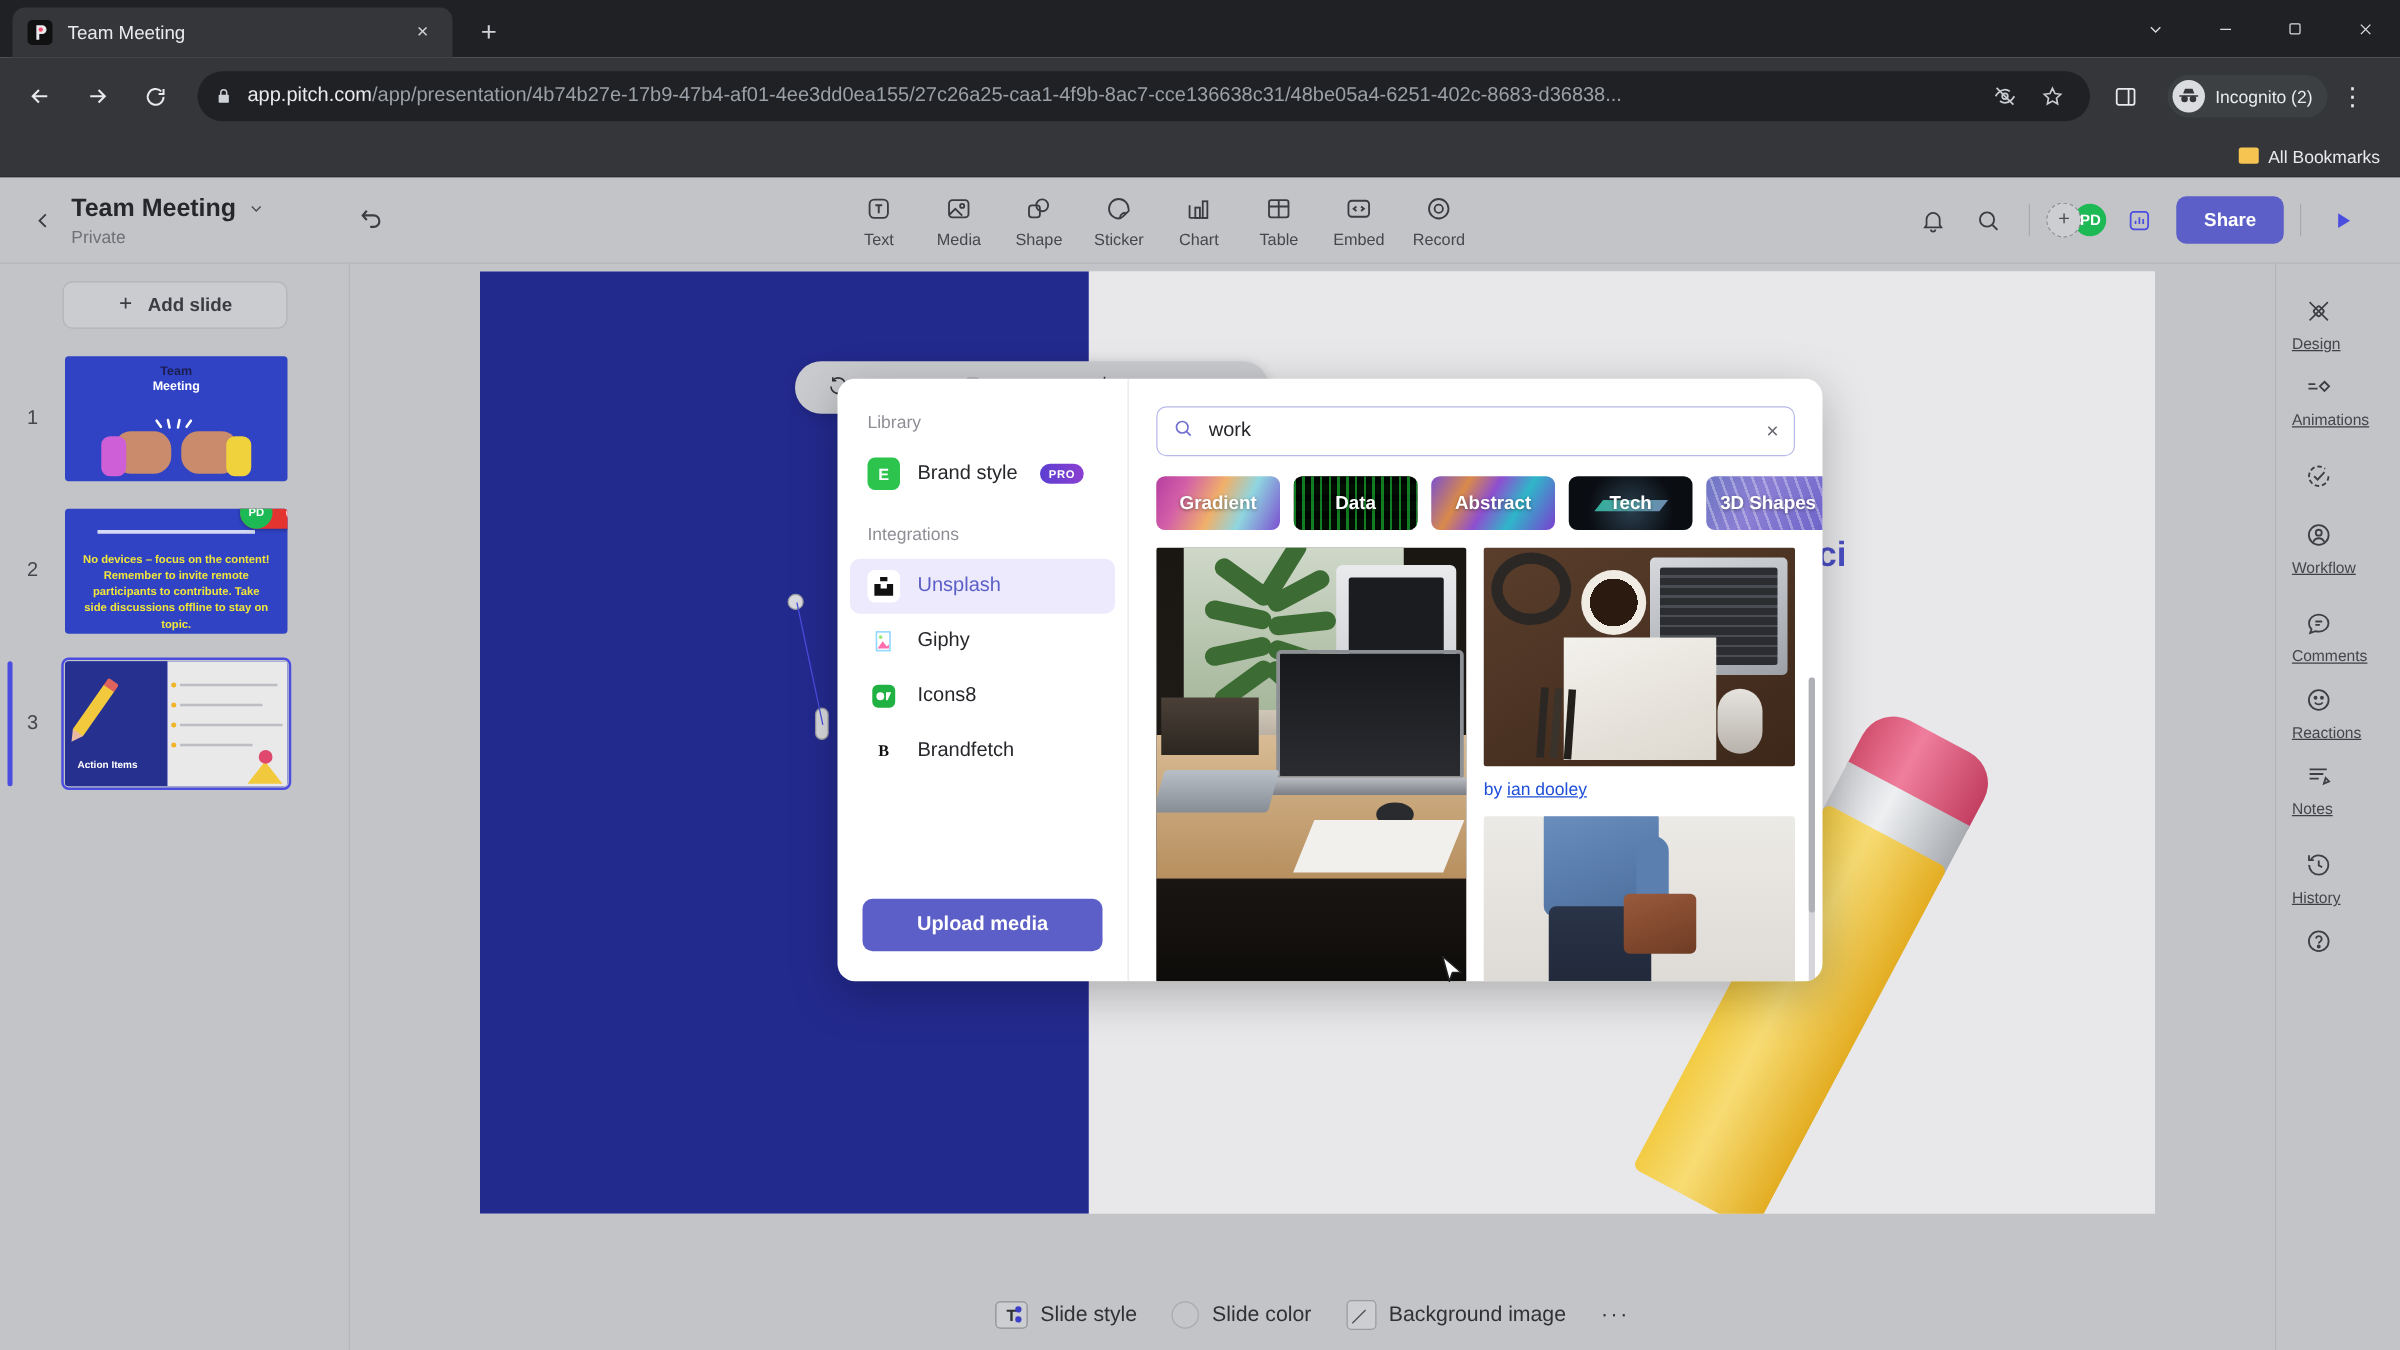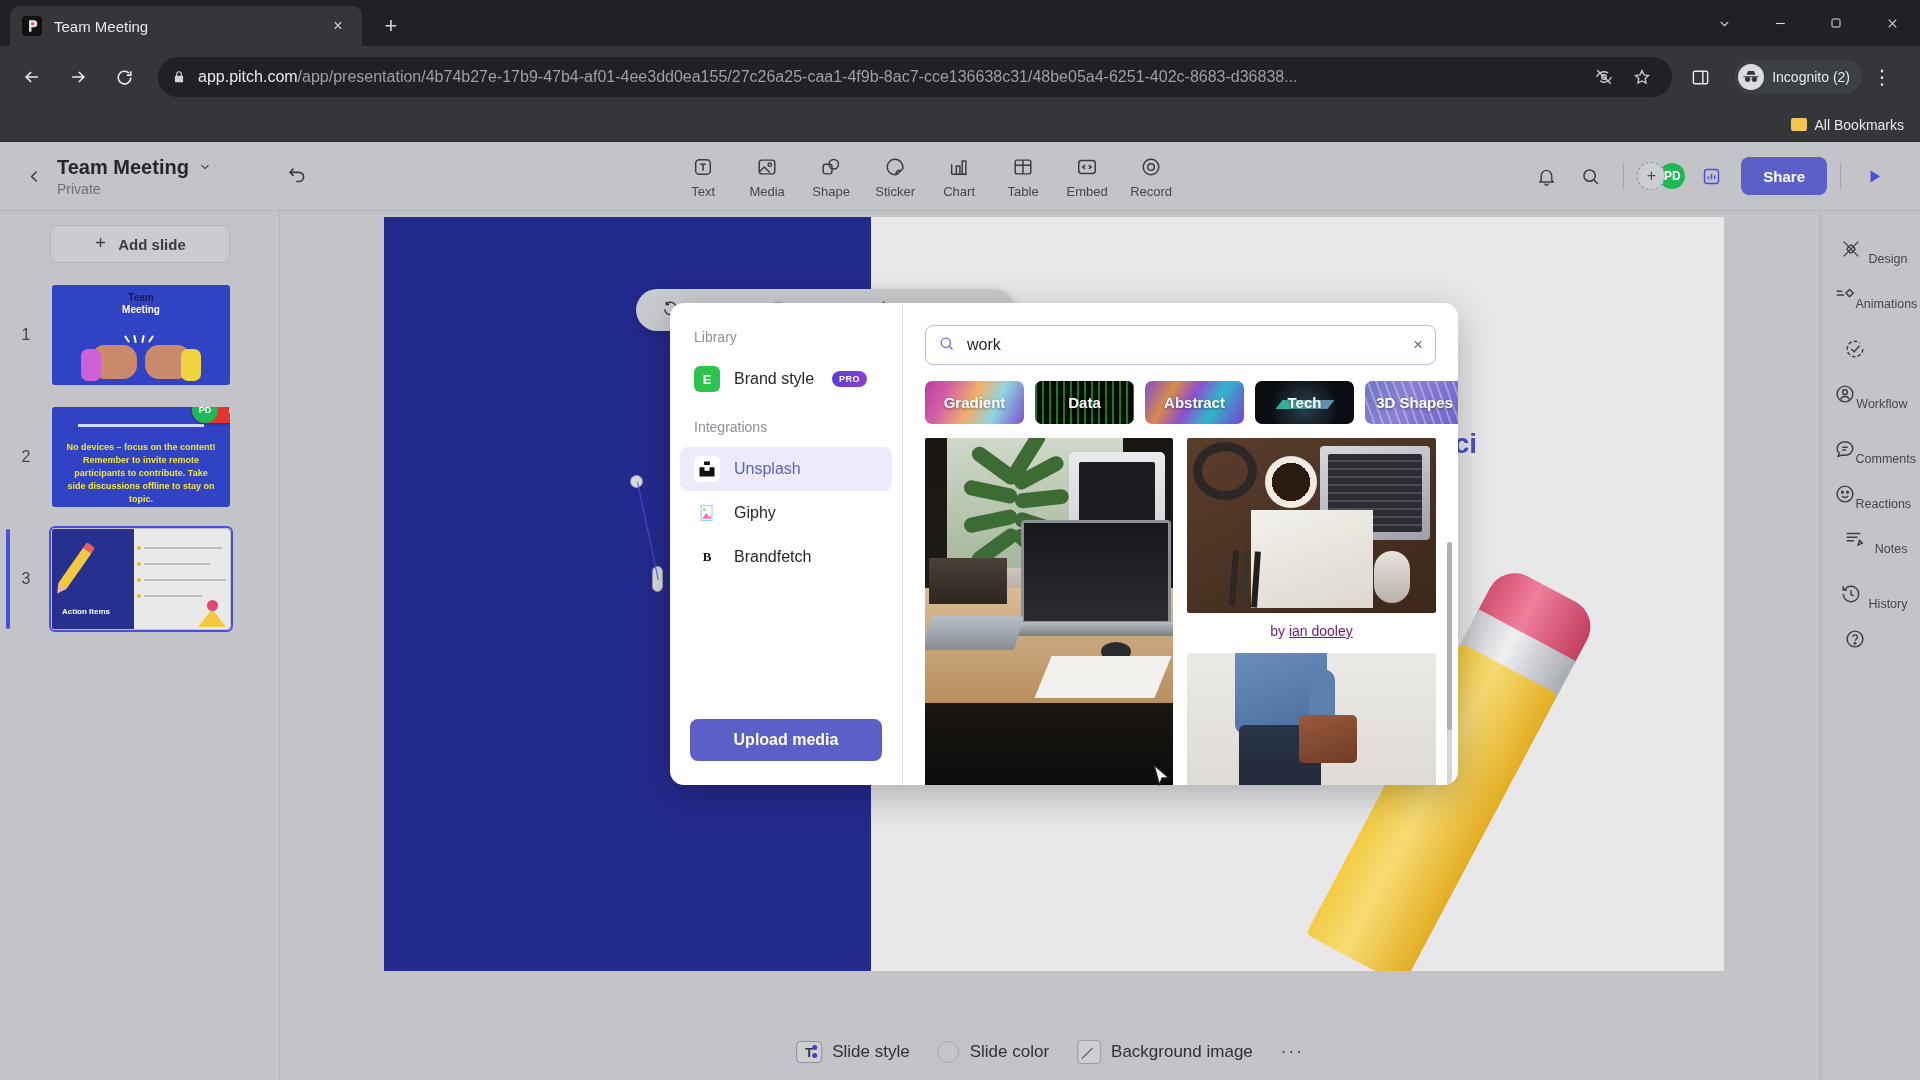--- a/index.html
+++ b/index.html
@@ -573,21 +573,21 @@
     padding-right: 22px;
   }
   .grid {
     display: flex; gap: 14px;
   }
   .gcol { display: flex; flex-direction: column; gap: 6px; }
   .gcol.a { width: 248px; }
   .gcol.b { width: 249px; }
   .photo { border-radius: 2px; overflow: hidden; position: relative; }
   .credit {
-    text-align: center; font-size: 14px; color: #701a75;
+    text-align: left; font-size: 14px; color: #1d4ed8;
     padding: 4px 0 8px 0;
   }
   .credit u { text-decoration: underline; }
 
   
   .p-desk { height: 348px; background: linear-gradient(180deg,#1a1713 0%,#241f19 100%); }
   .p-desk .win {
     position:absolute; left: 22px; top: 0; width: 176px; height: 150px;
     background: linear-gradient(180deg,#cfd8c9,#9fb294);
   }
@@ -760,23 +760,24 @@
     width: 100px; flex: 0 0 auto;
     border-top: 1px solid #b4b6ba;
     border-left: 1px solid #b4b6ba;
     padding-top: 16px;
     display: flex; flex-direction: column;
     align-items: center;
     gap: 2px;
   }
   .dock-item {
     width: 74px;
-    display:flex; align-items:flex-end;
+    display:flex; flex-direction: column; align-items:flex-start;
     padding: 5px 0 4px 0;
     color:#3d3f44;
+    text-decoration:underline;
   }
   .dock-ico {
     width: 42px; height: 34px;
     display:flex; align-items:center; justify-content:center;
     border-radius: 8px;
   }
   .dock-lbl { font-size: 12.5px; color:#44464b; margin-top: 2px; }
   .dock-sep { height: 8px; }
 </style>
 </head>
@@ -1165,20 +1166,30 @@
             <span class="pk-ico giphy">
               <svg width="20" height="20" viewBox="0 0 24 24">
                   <rect x="5" y="3" width="13" height="18" fill="#fff" stroke="#8fd8ff" stroke-width="1.5"></rect>
                   <path d="M6 19l5-7 4 5 2-2v4z" fill="#ff6fae"></path>
                   <circle cx="9" cy="8" r="1.8" fill="#9be87a"></circle>
                 </svg>
             </span>
             <span>Giphy</span>
           </div>
           <div class="pk-item">
+            <span class="pk-ico icons8">
+              <svg width="22" height="22" viewBox="0 0 24 24">
+                  <rect x="2" y="2" width="20" height="20" rx="5" fill="#1fb141"></rect>
+                  <circle cx="9" cy="12" r="3.4" fill="#fff"></circle>
+                  <path d="M14 8.6h4.5l-3.2 6.8h-1.4z" fill="#fff"></path>
+                </svg>
+            </span>
+            <span>Icons8</span>
+          </div>
+          <div class="pk-item">
             <span class="pk-ico brandfetch">B</span>
             <span>Brandfetch</span>
           </div>
 
           <div class="upload-btn">Upload media</div>
         </div>
 
         <div class="pk-right">
           <div class="search-box">
             <span>

